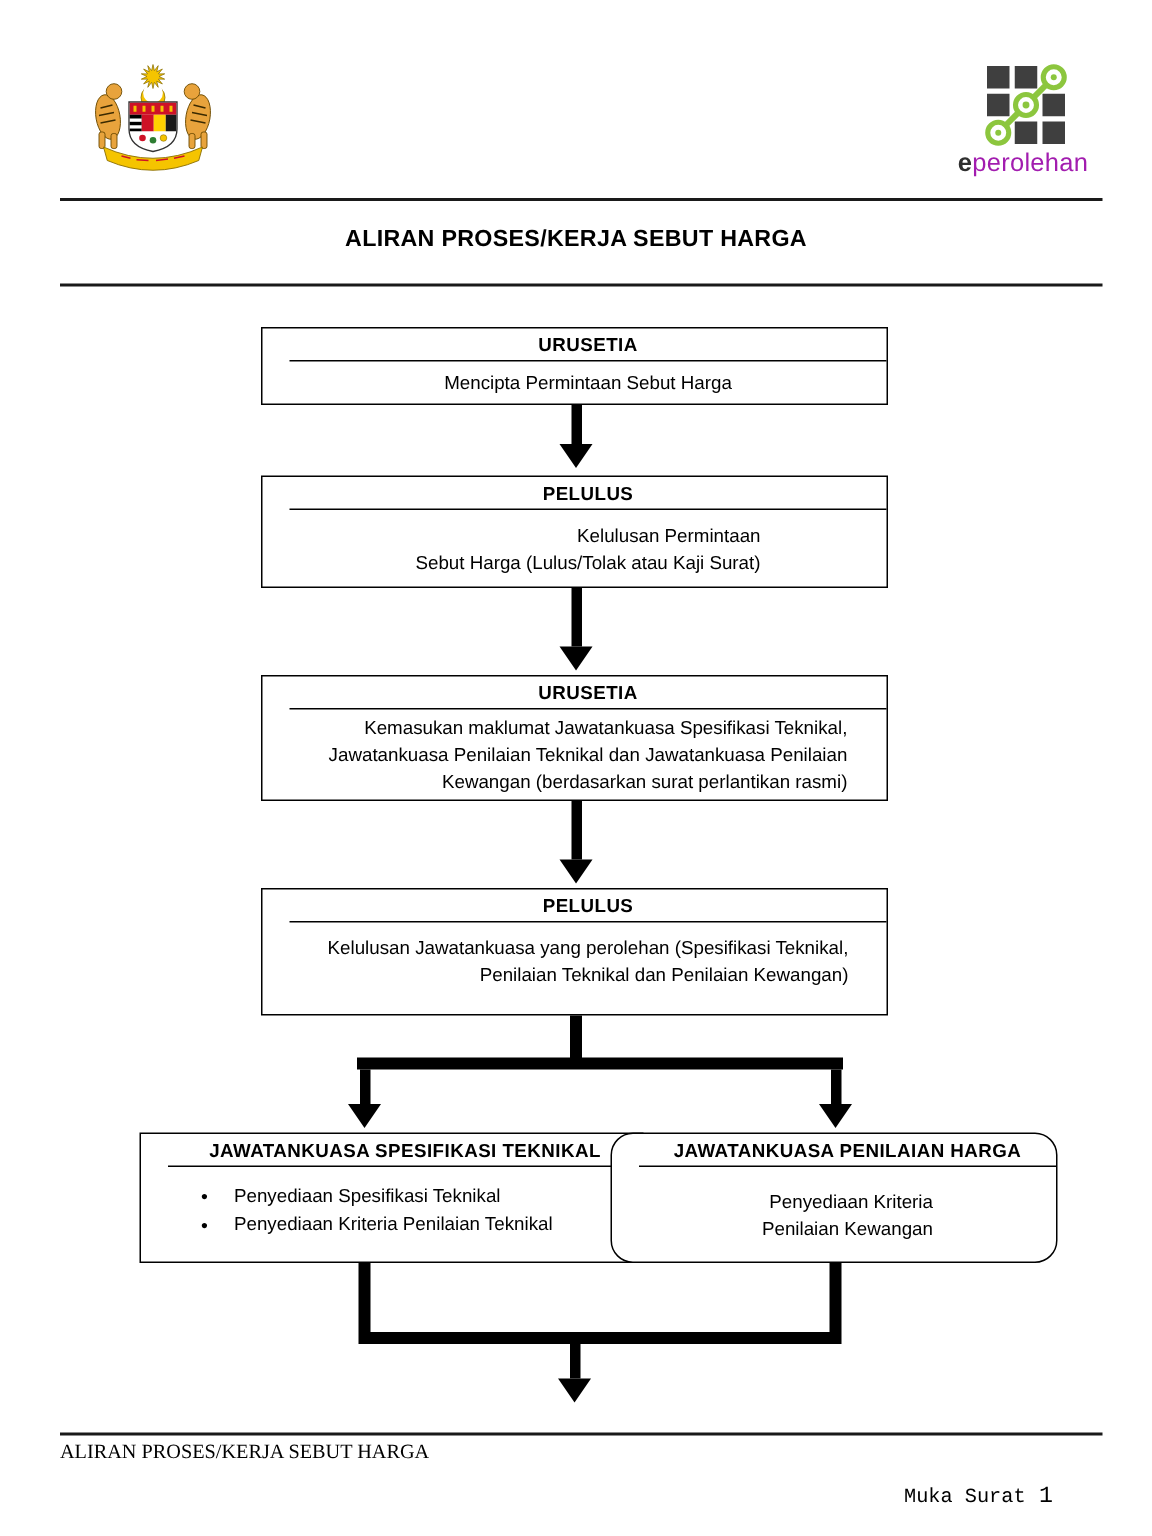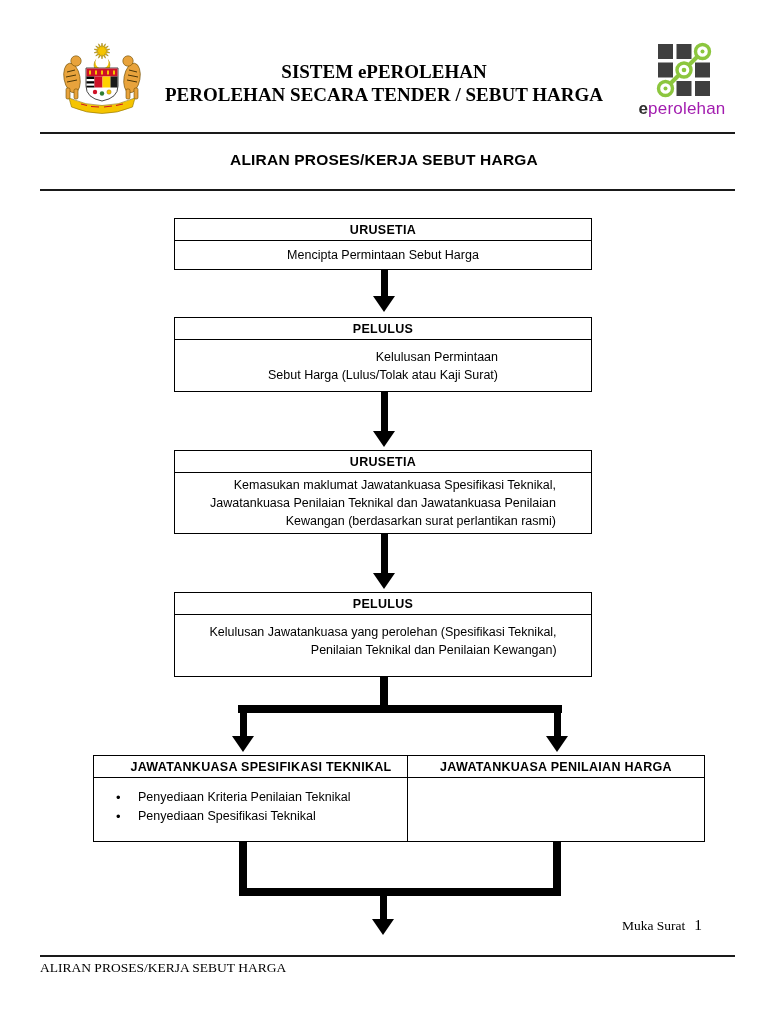--- a/index.html
+++ b/index.html
@@ -14,39 +14,39 @@
   .ep-logo svg{display:block;margin:0 auto;}
   .ep-text{font-size:17px;line-height:17px;margin-top:2px;letter-spacing:.2px;}
   .ep-text .e{font-weight:bold;color:#2f2f2f;}
   .ep-text .rest{color:#a21caf;}
 
   .hrule{position:absolute;left:40px;width:695px;height:2px;background:#1a1a1a;}
   .section-title{position:absolute;left:0;top:151px;width:768px;text-align:center;
                  font-weight:bold;font-size:15.5px;letter-spacing:.2px;}
 
   
-  .fc-box{position:absolute;border:1.6px solid #000;background:#fff;display:flex;flex-direction:column;box-sizing:border-box;}
+  .fc-box{position:absolute;border:1.6px solid #000;background:#fff;display:flex;flex-direction:column;box-sizing:border-box;padding-left:18px;}
   .fc-head{border-bottom:1.6px solid #000;font-weight:bold;font-size:12.5px;letter-spacing:.3px;
            text-align:center;padding:4px 2px 3px 2px;}
   .fc-body{flex:1;display:flex;align-items:center;justify-content:center;text-align:right;
            font-size:12.5px;line-height:18px;white-space:pre-line;padding:2px 6px;}
   .fc-body.top{align-items:flex-start;padding-top:8px;}
   .fc-bullets{flex:1;margin:0;padding:10px 0 0 30px;list-style:none;font-size:12.5px;line-height:19px;text-align:left;}
   .fc-bullets li{position:relative;padding-left:14px;}
   .fc-bullets li::before{content:"\2022";position:absolute;left:-8px;top:0;font-size:13px;}
 
   
   .arr{position:absolute;display:flex;flex-direction:column;align-items:center;}
   .arr .stem{width:7px;background:#000;}
   .arr .head{width:0;height:0;border-left:11px solid transparent;border-right:11px solid transparent;border-top:16px solid #000;}
   .bar{position:absolute;background:#000;}
 
   
   .footer-left{position:absolute;left:40px;top:960px;font-family:"Liberation Serif", serif;font-size:13.5px;}
-  .footer-right{position:absolute;right:66px;top:916px;font-family:Liberation Serif, serif;font-size:13.5px;}
+  .footer-right{position:absolute;right:66px;top:988px;font-family:Liberation Mono, monospace;font-size:13.5px;}
   .footer-right .num{font-size:15.5px;margin-left:9px;}
 </style>
 </head>
 <body>
 
 <div class="page">
 
   <div class="coat">
     <svg viewBox="0 0 90 76" width="90" height="76">
 
@@ -103,24 +103,20 @@
       <path d="M12,58 q33,15 66,0 l-2.5,9 q-30.5,13 -61,0 z" fill="#F5C400" stroke="#8a6d00" stroke-width="0.6"></path>
       <g stroke="#CE1126" stroke-width="1">
         <line x1="24" y1="64" x2="30" y2="65.5"></line>
           <line x1="34" y1="66.5" x2="42" y2="67"></line>
         <line x1="47" y1="67" x2="55" y2="66"></line>
           <line x1="59" y1="65.5" x2="66" y2="64"></line>
       </g>
     </svg>
   </div>
 
-  <div class="doc-title">
-    <div>SISTEM ePEROLEHAN</div>
-    <div>PEROLEHAN SECARA TENDER / SEBUT HARGA</div>
-  </div>
 
   <div class="ep-logo">
     <svg viewBox="0 0 100 56" width="100" height="56">
       <g fill="#3F3F3F">
         <rect x="26" y="2" width="15" height="15"></rect>
           <rect x="44.5" y="2" width="15" height="15"></rect>
         <rect x="26" y="20.5" width="15" height="15"></rect>
           <rect x="63" y="20.5" width="15" height="15"></rect>
         <rect x="44.5" y="39" width="15" height="15"></rect>
           <rect x="63" y="39" width="15" height="15"></rect>
@@ -186,27 +182,29 @@
       <div class="head"></div>
   </div>
   <div class="arr" style="left:546px;top:713px;">
     <div class="stem" style="height:23px;"></div>
       <div class="head"></div>
   </div>
 
   <div class="fc-box" style="left:93px;top:755px;width:336px;height:87px;">
     <div class="fc-head">JAWATANKUASA SPESIFIKASI TEKNIKAL</div>
     <ul class="fc-bullets">
+      <li>Penyediaan Spesifikasi Teknikal</li>
       <li>Penyediaan Kriteria Penilaian Teknikal</li>
-      <li>Penyediaan Spesifikasi Teknikal</li>
     </ul>
   </div>
 
-  <div class="fc-box" style="left:407px;top:755px;width:298px;height:87px;">
+  <div class="fc-box" style="left:407px;top:755px;width:298px;height:87px;border-radius:15px;">
     <div class="fc-head">JAWATANKUASA PENILAIAN HARGA</div>
+    <div class="fc-body">Penyediaan Kriteria
+Penilaian Kewangan</div>
   </div>
 
   <div class="bar" style="left:239px;top:842px;width:8px;height:46px;"></div>
   <div class="bar" style="left:553px;top:842px;width:8px;height:46px;"></div>
   <div class="bar" style="left:239px;top:888px;width:322px;height:8px;"></div>
   <div class="arr" style="left:372px;top:896px;">
     <div class="stem" style="height:23px;"></div>
       <div class="head"></div>
   </div>
 

